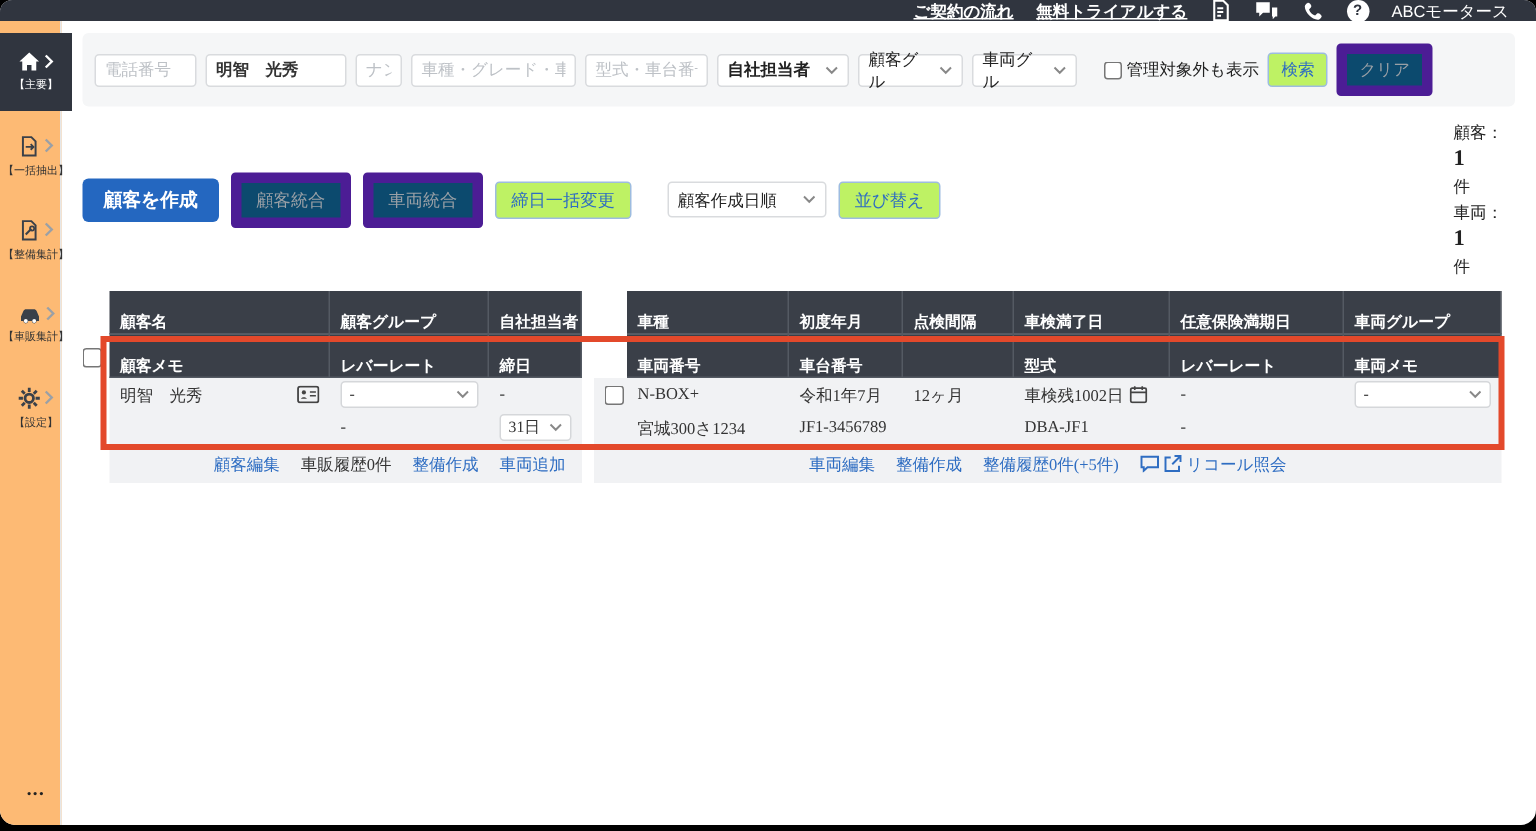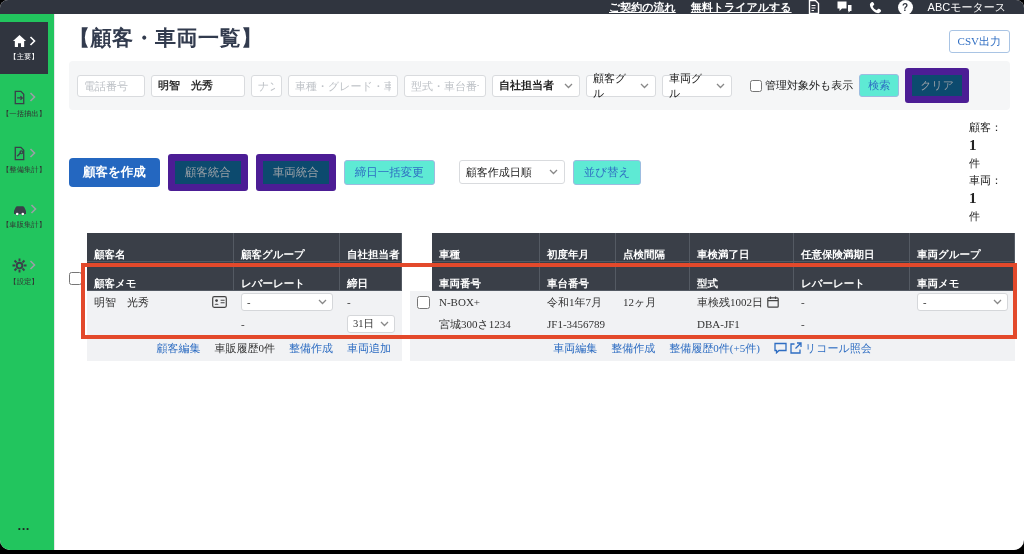--- a/index.html
+++ b/index.html
@@ -9,21 +9,21 @@
 
   
   .topbar { height:14px; background:#30353f; display:flex; align-items:center; justify-content:flex-end; gap:15px; padding:0 18px; flex:0 0 auto; font-family:"Liberation Sans", sans-serif; }
   .topbar a { color:#fff; font-size:11px; font-weight:bold; text-decoration:underline; cursor:pointer; }
   .tb-icon { color:#fff; display:inline-flex; align-items:center; }
   .help-circle { width:15px; height:15px; border-radius:50%; background:#fff; color:#30353f; font-size:10px; font-weight:bold; display:flex; align-items:center; justify-content:center; }
   .tb-account { color:#fff; font-size:11px; }
 
   
   .app-body { flex:1; display:flex; min-height:0; position:relative; }
-  .sidebar { width:55px; background:#22c55e; border-right:1px solid #e5e7e9; padding-top:8px; position:relative; flex:0 0 auto; }
+  .sidebar { width:41px; background:#fdba74; border-right:1px solid #e5e7e9; padding-top:8px; position:relative; flex:0 0 auto; }
   .sb-item { width:48px; height:52px; display:flex; flex-direction:column; align-items:center; justify-content:center; gap:3px; margin-bottom:4px; cursor:pointer; color:#3a4049; }
   .sb-item .icon-row { display:flex; align-items:center; gap:2px; }
   .sb-item .sb-label { font-size:8px; color:#333; white-space:nowrap; transform:scale(.92); }
   .sb-item .chev { color:#9aa0a6; display:inline-flex; }
   .sb-item.active { background:#30353f; color:#fff; }
   .sb-item.active .sb-label { color:#fff; }
   .sb-item.active .chev { color:#fff; }
   .sb-more { position:absolute; bottom:16px; left:0; width:48px; text-align:center; font-size:9px; letter-spacing:1px; color:#222; }
 
   .main { flex:1; padding:8px 14px 0 14px; min-width:0; }
@@ -35,21 +35,21 @@
 
   
   .filter-bar { background:#f5f6f7; border-radius:4px; padding:7px 8px; display:flex; align-items:center; gap:6px; font-size:11px; }
   .filter-bar input[type=text] { height:22px; border:1px solid #d9dbde; border-radius:3px; background:#fff; padding:0 6px; font-size:11px; color:#333; font-family:inherit; }
   .filter-bar input::placeholder { color:#bdc1c6; }
   .in-phone{width:68px} .in-name{width:94px; font-weight:bold} .in-number{width:31px} .in-model{width:110px} .in-type{width:82px}
   .selectbox { height:22px; background:#fff; border:1px solid #d9dbde; border-radius:3px; display:inline-flex; align-items:center; justify-content:space-between; padding:0 6px; font-size:11px; color:#222; cursor:pointer; gap:4px; }
   .sel-staff{width:88px; font-weight:bold} .sel-cgroup{width:70px} .sel-vgroup{width:70px}
   .chk-wrap { display:flex; align-items:center; gap:3px; font-size:11px; color:#222; white-space:nowrap;margin-left:12px; }
   .chk-wrap input { width:12px; height:12px; }
-  .btn-outline-blue { background:#5eead4; color:#2e6dc2; border:1px solid #9dbce0; border-radius:3px; font-size:11px; padding:3px 8px; cursor:pointer; font-family:inherit; }
+  .btn-outline-blue { background:#bef264; color:#2e6dc2; border:1px solid #9dbce0; border-radius:3px; font-size:11px; padding:3px 8px; cursor:pointer; font-family:inherit; }
   .btn-outline-gray { background:#0c4a6e; color:#9aa0a6; border:7px solid #4c1d95; border-radius:3px; font-size:11px; padding:3px 8px; cursor:default; font-family:inherit; }
 
   
   .toolbar-row { margin-top:10px; display:flex; align-items:center; gap:8px; }
   .btn-primary { background:#2467c0; color:#fff; font-weight:bold; font-size:12.5px; border:none; border-radius:4px; padding:6px 14px; cursor:pointer; font-family:inherit; }
   .btn-mid { font-size:11.5px; padding:4px 10px; }
   .sort-select { margin-left:16px; width:106px; height:24px; }
   .counts { margin-left:auto; font-size:11px; color:#222; display:flex; align-items:baseline; gap:2px; padding-right:8px;flex-direction:column; }
   .counts .num { font-size:15px; font-weight:bold; }
   .counts .grp2 { margin-left:10px; }
@@ -192,24 +192,20 @@
               </svg>
             </span>
         </span>
         <span class="sb-label">【設定】</span>
       </div>
       <div class="sb-more">•••</div>
     </div>
 
     <div class="main">
 
-      <div class="title-row">
-        <div class="page-title">【顧客・車両一覧】</div>
-        <button class="csv-btn">CSV出力</button>
-      </div>
 
       <div class="filter-bar">
         <input type="text" class="in-phone" placeholder="電話番号" style="">
         <input type="text" class="in-name" value="明智　光秀" style="">
         <input type="text" class="in-number" placeholder="ナンバー" style="">
         <input type="text" class="in-model" placeholder="車種・グレード・車名" style="">
         <input type="text" class="in-type" placeholder="型式・車台番号" style="">
         <span class="selectbox sel-staff">
           <span>自社担当者</span>
           <span>

